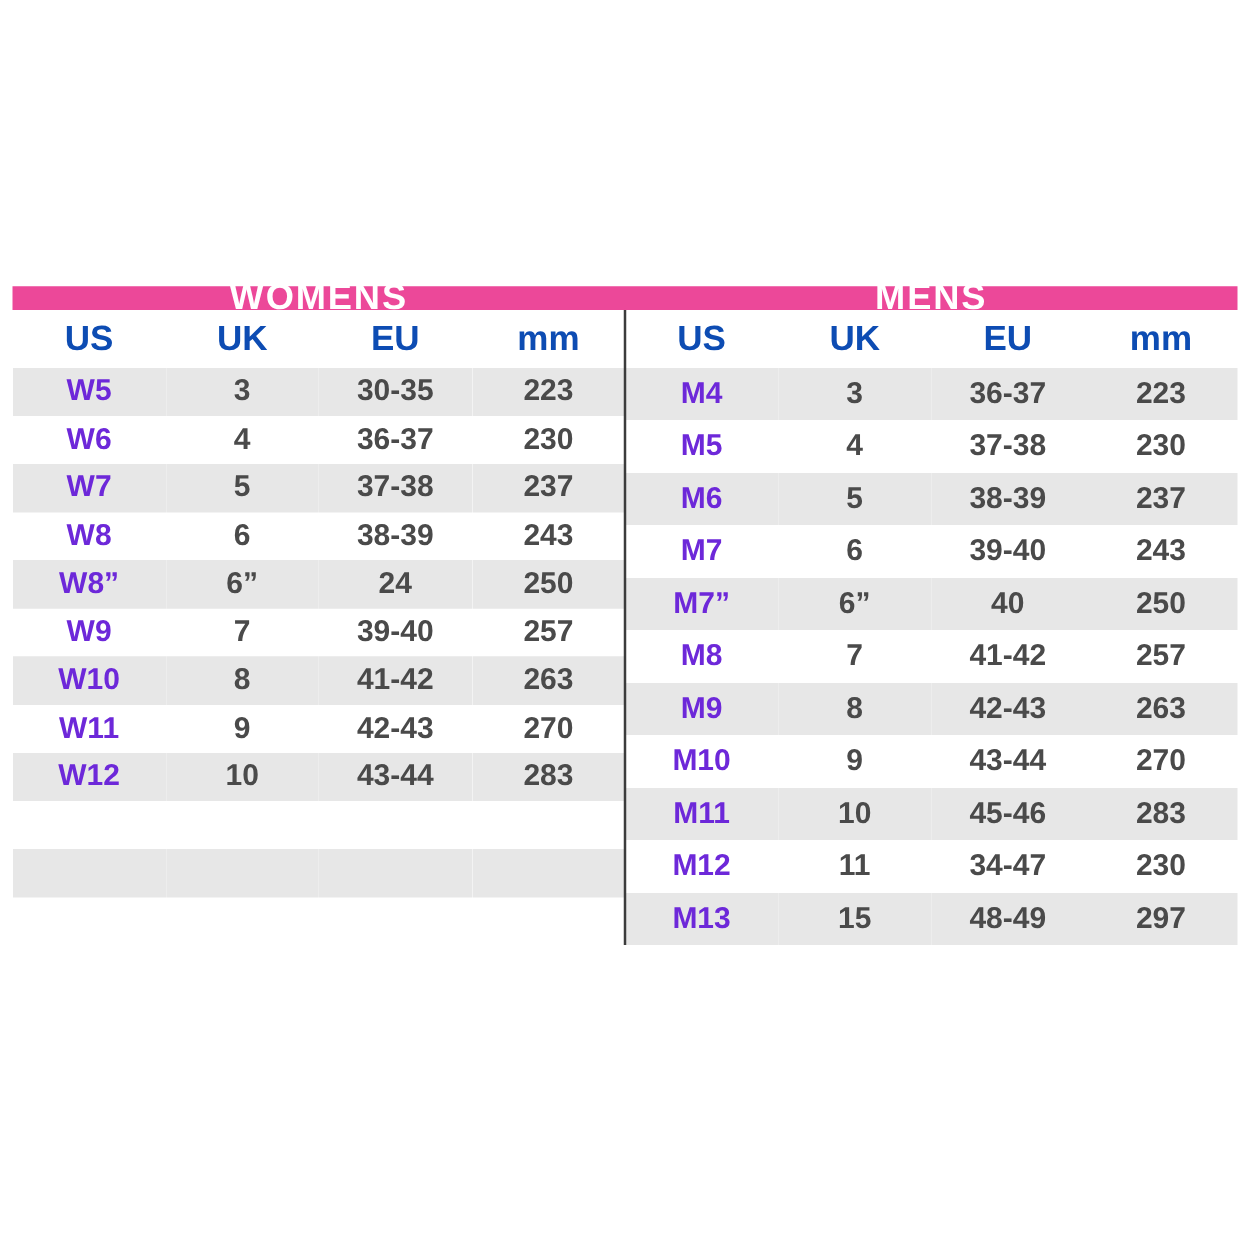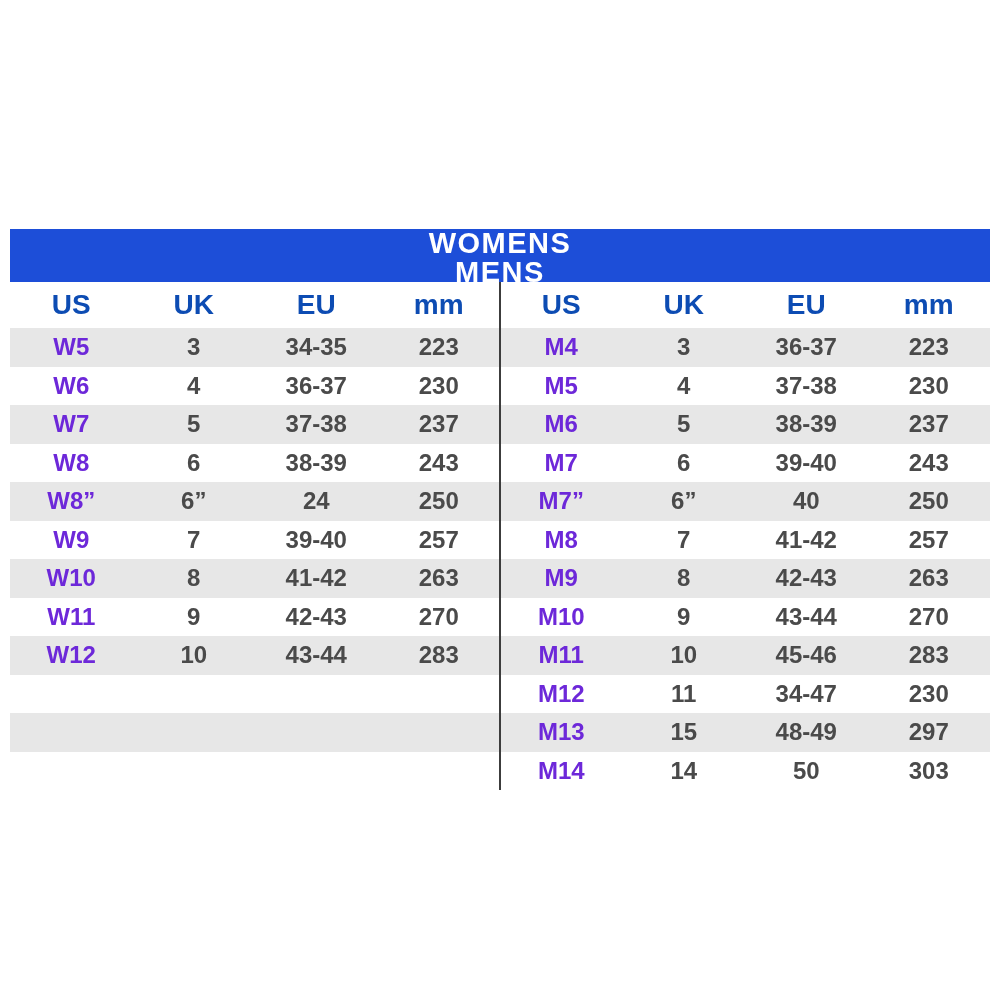--- a/index.html
+++ b/index.html
@@ -16,23 +16,22 @@
     overflow: hidden;
   }
   .size-chart {
     position: absolute;
     left: 10px;
     top: 229px;
     width: 980px;
   }
   .title-bar {
     display: flex;
-    height: 53px;
-    background: #1d4ed8;
-    flex-direction: column;
+    height: 19px;
+    background: #ec4899;
   }
   .title-half {
     flex: 1;
     display: flex;
     align-items: center;
     justify-content: center;
     color: #ffffff;
     font-weight: bold;
     font-size: 29px;
     letter-spacing: 1.5px;
@@ -103,21 +102,21 @@
               <th>US</th>
               <th>UK</th>
               <th>EU</th>
               <th>mm</th>
             </tr>
           </thead>
         <tbody>
             <tr>
               <td>W5</td>
               <td>3</td>
-              <td>34-35</td>
+              <td>30-35</td>
               <td>223</td>
             </tr>
             <tr>
               <td>W6</td>
               <td>4</td>
               <td>36-37</td>
               <td>230</td>
             </tr>
             <tr>
               <td>W7</td>
@@ -251,26 +250,20 @@
               <td>11</td>
               <td>34-47</td>
               <td>230</td>
             </tr>
             <tr>
               <td>M13</td>
               <td>15</td>
               <td>48-49</td>
               <td>297</td>
             </tr>
-            <tr>
-              <td>M14</td>
-              <td>14</td>
-              <td>50</td>
-              <td>303</td>
-            </tr>
           </tbody>
       </table>
 
       <div class="divider"></div>
     </div>
 
   </div>
 </div>
 
 </body></html>

